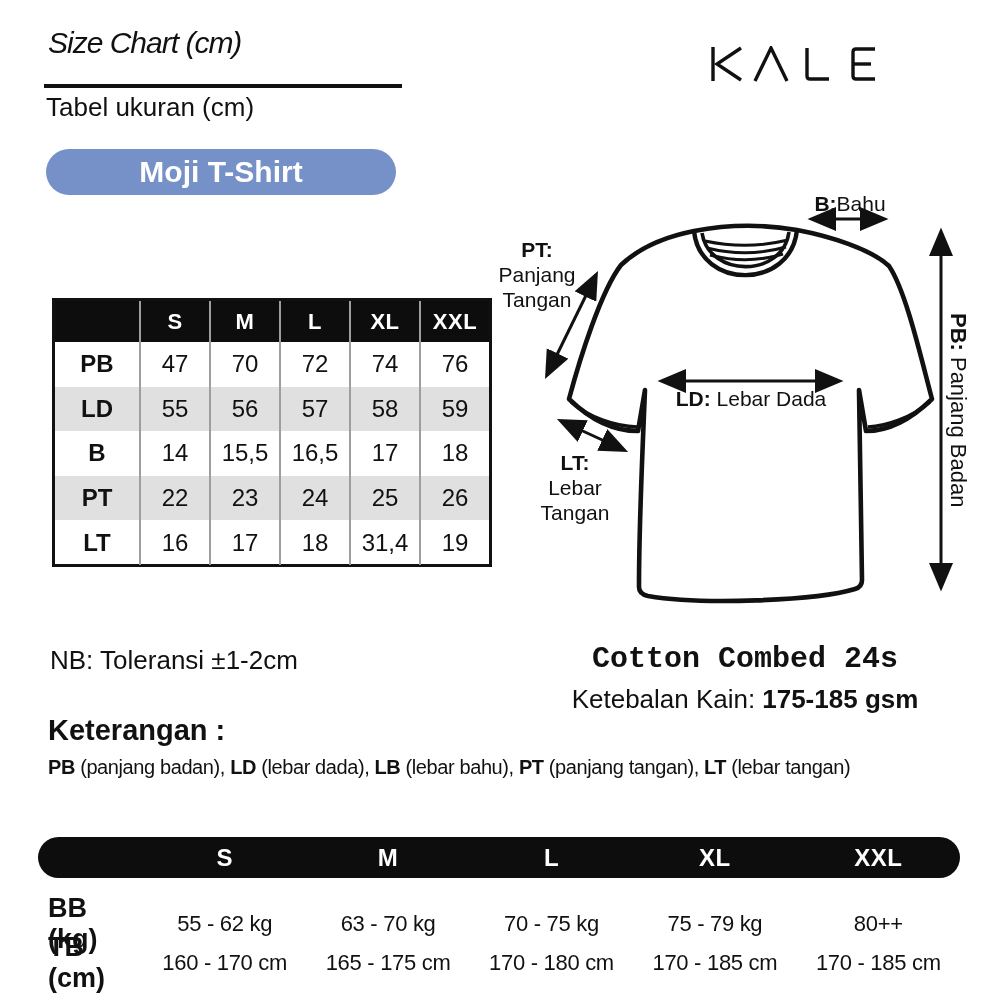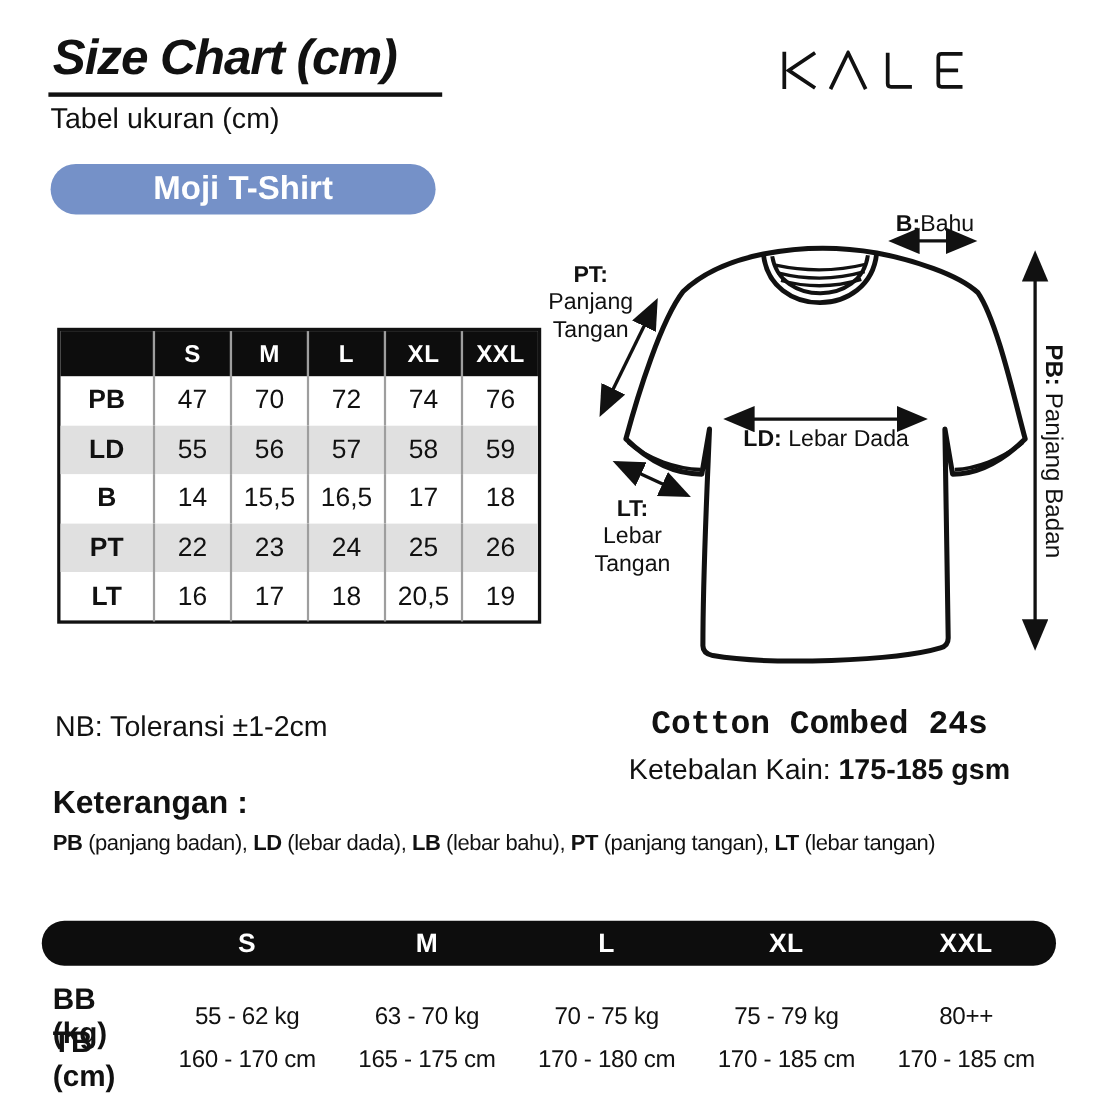--- a/index.html
+++ b/index.html
@@ -4,21 +4,21 @@
 <style>
   * { margin:0; padding:0; box-sizing:border-box; }
   html,body { background:#fff; }
   body { font-family:"Liberation Sans","DejaVu Sans",sans-serif; color:#111; }
   #page { position:relative; width:1001px; height:1001px; background:#fff; overflow:hidden; }
   .abs { position:absolute; }
   .b { font-weight:bold; }
   .sr-only { position:absolute; width:1px; height:1px; overflow:hidden; clip:rect(0 0 0 0); white-space:nowrap; }
 
   
-  .title { left:48px; top:26px; font-size:45px; font-weight:bold; font-style:italic; letter-spacing:-1px; }
+  .title { left:48px; top:26px; font-size:30px; font-weight:normal; font-style:italic; letter-spacing:-1px; }
   .title-underline { left:44px; top:84px; width:358px; height:4px; background:#111; }
   .subtitle { left:46px; top:92px; font-size:26px; }
   .badge { left:46px; top:149px; width:350px; height:46px; border-radius:23px;
            display:flex; align-items:center; justify-content:center; }
   .badge span { color:#fff; font-size:30px; font-weight:bold; }
   .logo { left:710px; top:46px; width:180px; height:36px; }
 
   
   .size-table { left:52px; top:298px; width:440px; height:269px; border:3px solid #111;
                 display:grid; grid-template-columns:84px repeat(5,1fr);
@@ -112,21 +112,21 @@
     <div class="st-cell grid stripe">22</div>
     <div class="st-cell grid stripe">23</div>
     <div class="st-cell grid stripe">24</div>
     <div class="st-cell grid stripe">25</div>
     <div class="st-cell grid stripe">26</div>
 
     <div class="st-cell st-label">LT</div>
     <div class="st-cell grid">16</div>
     <div class="st-cell grid">17</div>
     <div class="st-cell grid">18</div>
-    <div class="st-cell grid">20,5</div>
+    <div class="st-cell grid">31,4</div>
     <div class="st-cell grid">19</div>
   </section>
 
   <svg class="abs" style="left:500px; top:180px;" width="501" height="460" viewBox="500 180 501 460">
     <defs>
       <marker id="ah" orient="auto-start-reverse" markerWidth="11" markerHeight="9" refX="8" refY="4">
         <path d="M0,0 L9.5,4 L0,8 Z" fill="#111"></path>
       </marker>
     </defs>
 

